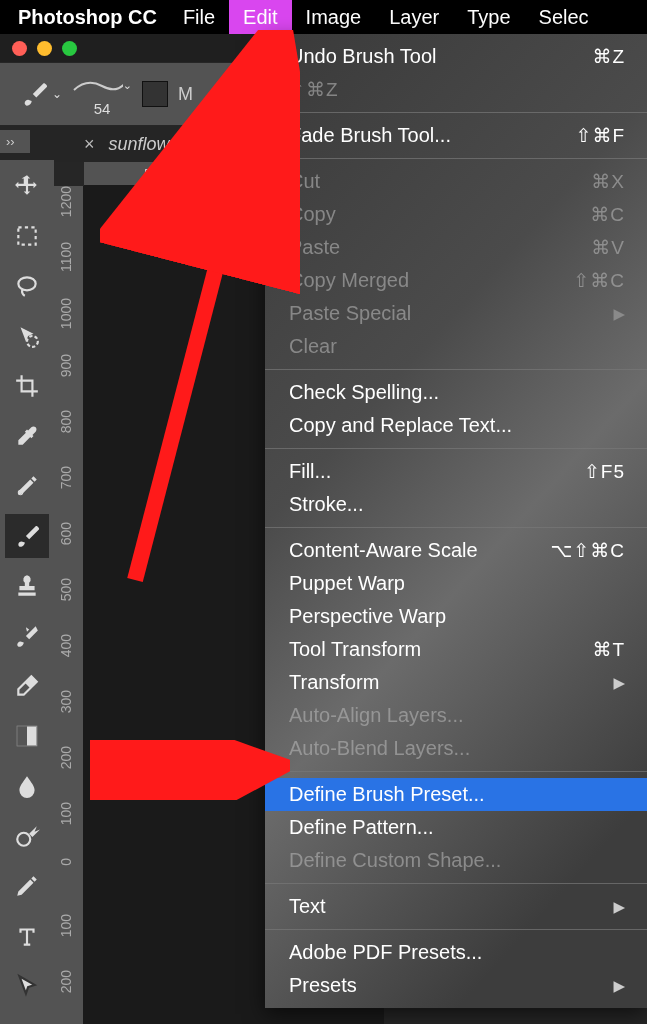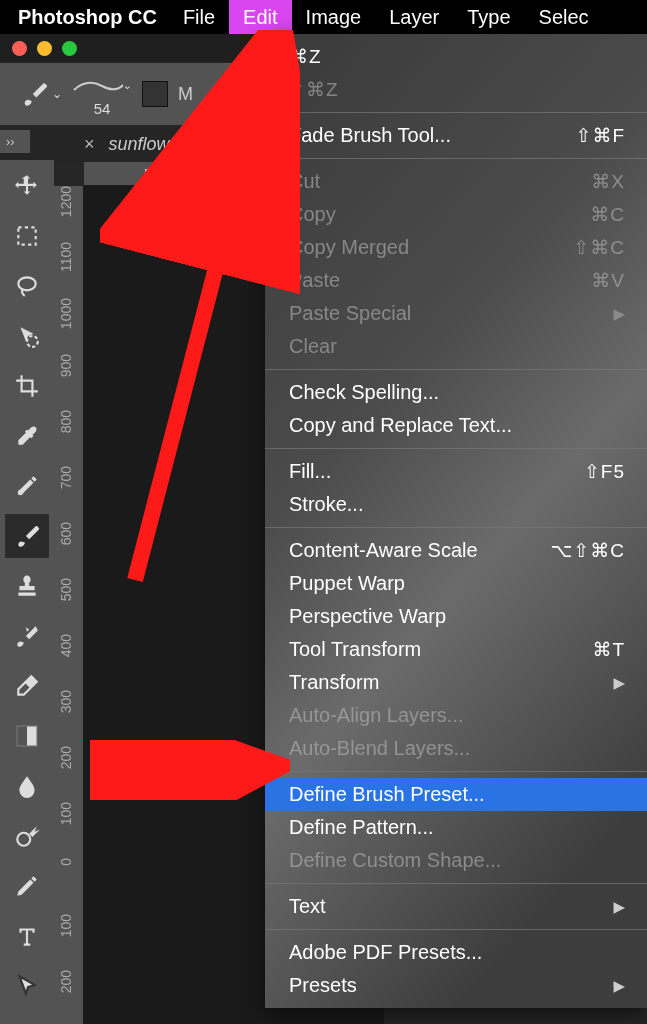--- a/index.html
+++ b/index.html
@@ -344,46 +344,47 @@
       <div class="vlabel" style="top: 616px;">100</div>
       <div class="vlabel" style="top: 672px;">0</div>
       <div class="vlabel" style="top: 728px;">100</div>
       <div class="vlabel" style="top: 784px;">200</div>
     </div>
   <div class="canvas"></div>
 </div>
 
 <div class="dropdown" id="edit-menu">
     <div class="menu-row">
+      <span>Undo Brush Tool</span>
       <span class="shortcut">⌘Z</span>
     </div>
     <div class="menu-row disabled">
       <span class="shortcut">⇧⌘Z</span>
     </div>
     <div class="menu-sep"></div>
     <div class="menu-row">
       <span>Fade Brush Tool...</span>
       <span class="shortcut">⇧⌘F</span>
     </div>
     <div class="menu-sep"></div>
     <div class="menu-row disabled">
       <span>Cut</span>
       <span class="shortcut">⌘X</span>
     </div>
     <div class="menu-row disabled">
       <span>Copy</span>
       <span class="shortcut">⌘C</span>
     </div>
     <div class="menu-row disabled">
+      <span>Paste</span>
+      <span class="shortcut">⌘V</span>
+    </div>
+    <div class="menu-row disabled">
       <span>Copy Merged</span>
       <span class="shortcut">⇧⌘C</span>
-    </div>
-    <div class="menu-row disabled">
-      <span>Paste</span>
-      <span class="shortcut">⌘V</span>
     </div>
     <div class="menu-row disabled">
       <span>Paste Special</span>
       <span class="sub-arrow">▶</span>
     </div>
     <div class="menu-row disabled">
       <span>Clear</span>
     </div>
     <div class="menu-sep"></div>
     <div class="menu-row">

